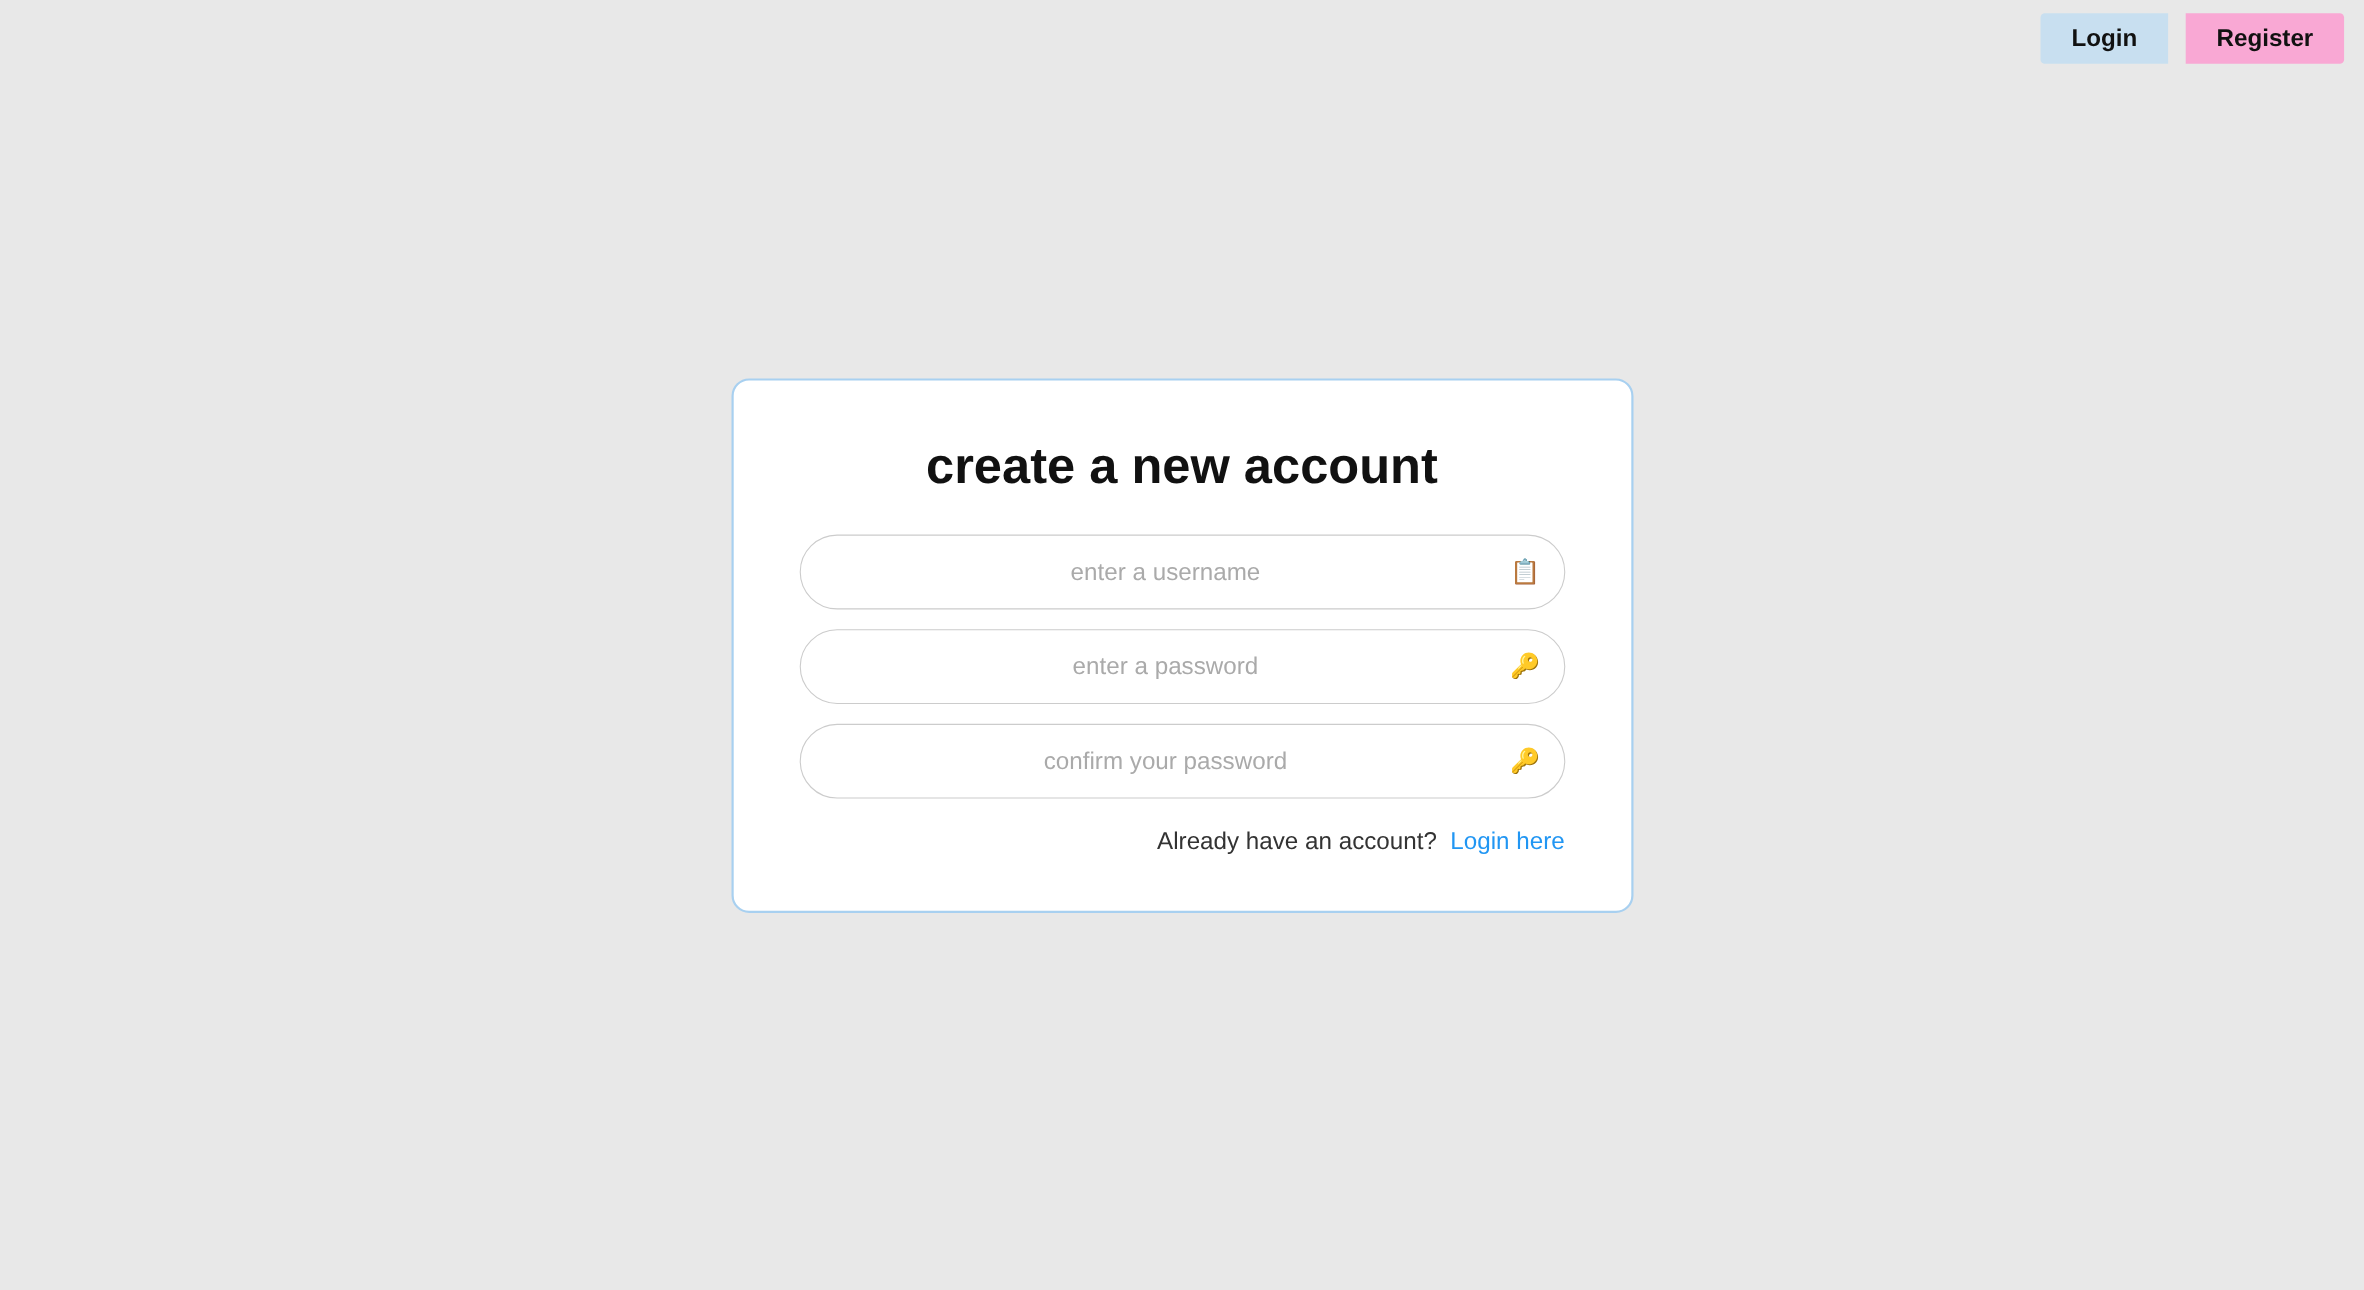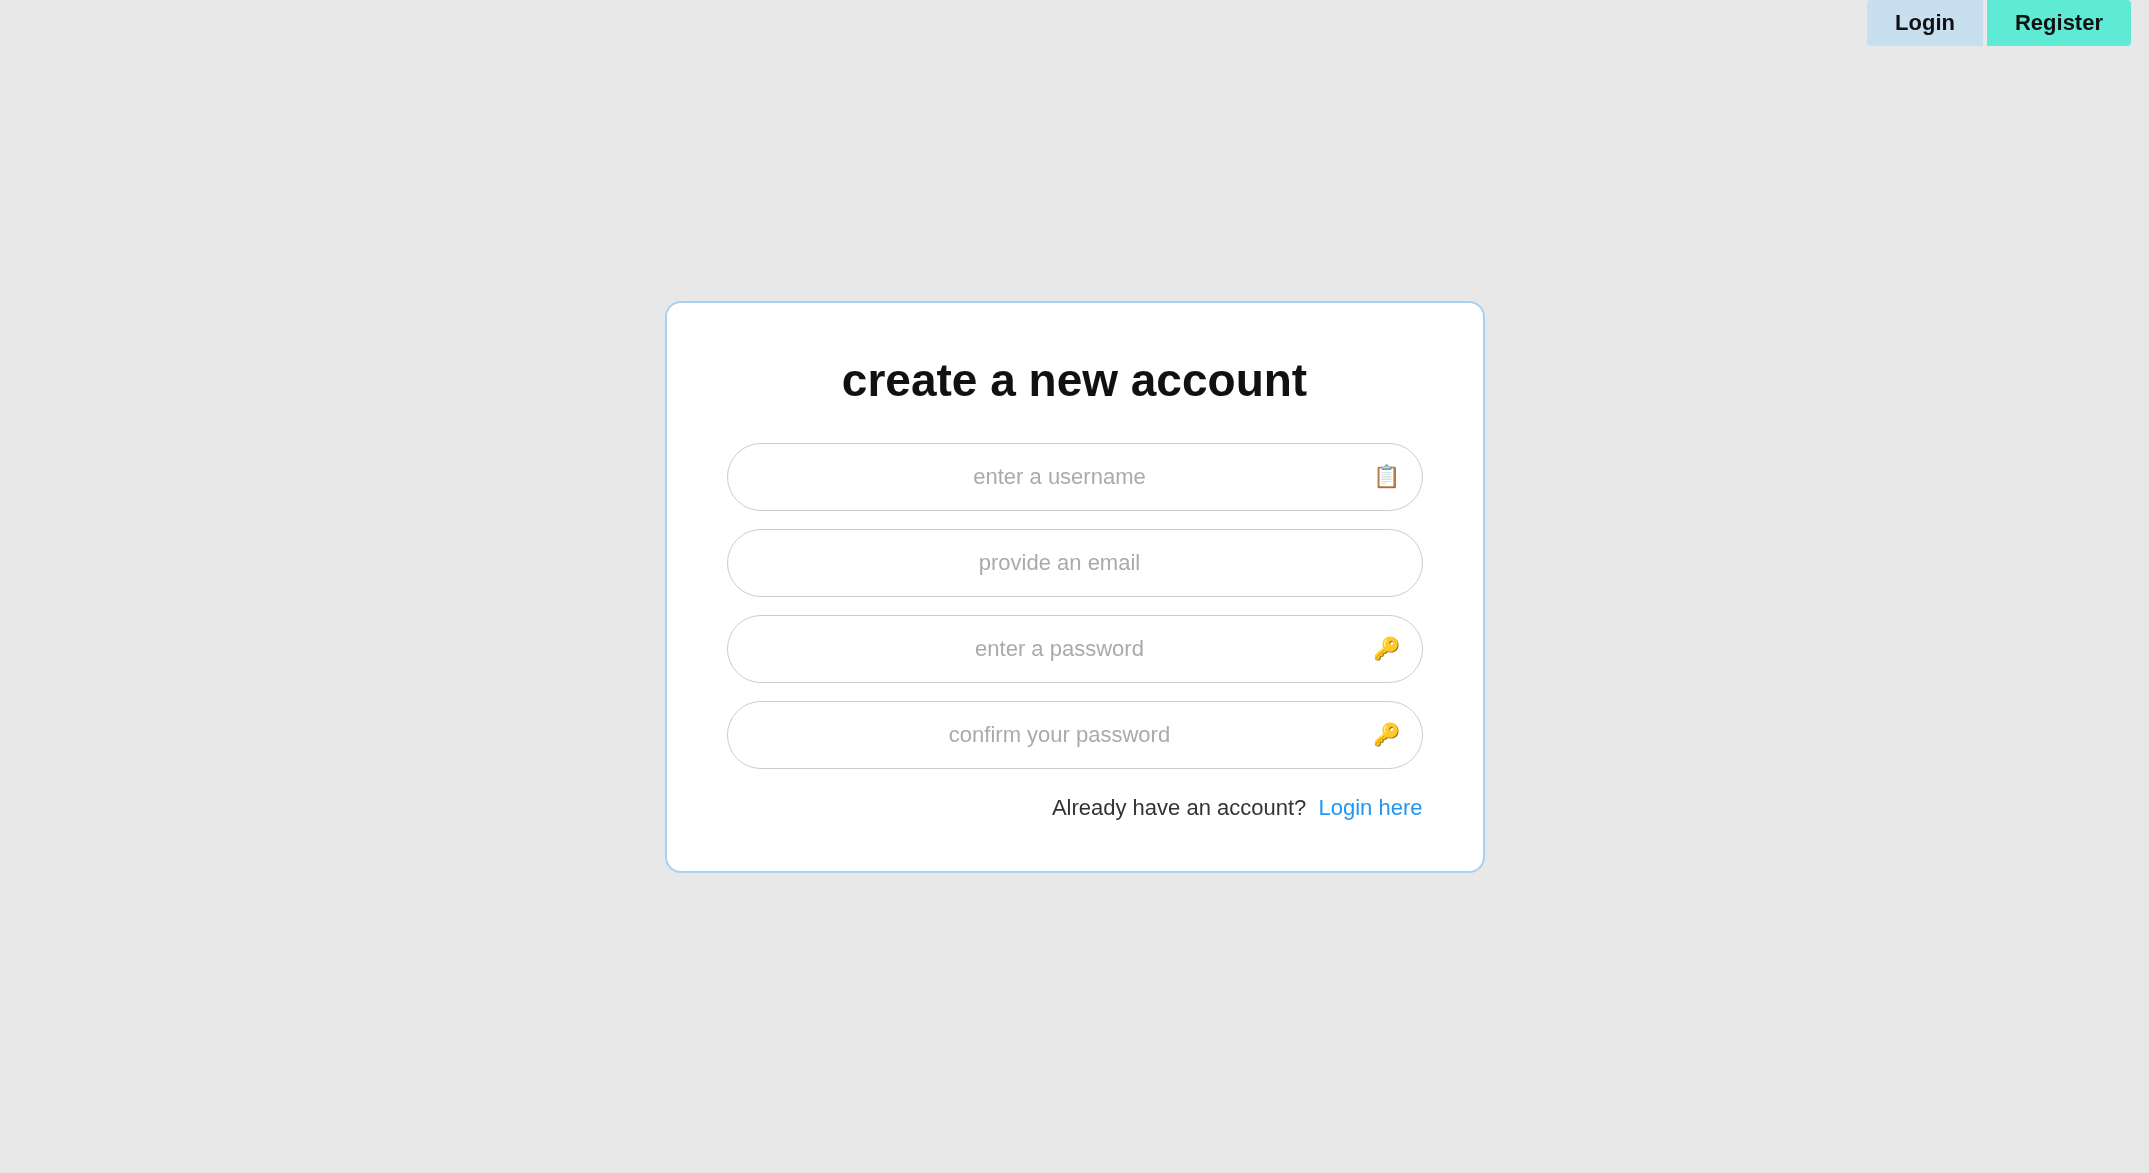--- a/index.html
+++ b/index.html
@@ -14,38 +14,38 @@
       background-color: #e8e8e8;
       display: flex;
       align-items: center;
       justify-content: center;
       font-family: Arial, sans-serif;
       position: relative;
     }
 
     .top-nav {
       position: absolute;
-      top: 0;
+      top: 12px;
       right: 18px;
       display: flex;
-      gap: 4px;
+      gap: 16px;
     }
 
     .nav-tab {
       padding: 10px 28px;
       font-size: 22px;
       font-weight: bold;
       cursor: pointer;
       border: none;
       background-color: #c8dff0;
       color: #111;
     }
 
     .nav-tab.active {
-      background-color: #5eead4;
+      background-color: #f9a8d4;
     }
 
     .nav-tab:first-child {
       border-radius: 4px 0 0 4px;
     }
 
     .nav-tab:last-child {
       border-radius: 0 4px 4px 0;
     }
 
@@ -154,23 +154,20 @@
 <div class="card">
   <h1 class="card-title">create a new account</h1>
 
   <div class="form-section">
 
     <div class="input-wrapper">
       <input class="input-field" type="text" placeholder="enter a username" style="">
       <span class="input-icon">📋</span>
     </div>
 
-    <div class="input-wrapper">
-      <input class="input-field" type="email" placeholder="provide an email" style="">
-    </div>
 
     <div class="input-wrapper">
       <input class="input-field" type="password" placeholder="enter a password" style="">
       <span class="input-icon">🔑</span>
     </div>
 
 
     <div class="input-wrapper">
       <input class="input-field" type="password" placeholder="confirm your password" style="">
       <span class="input-icon">🔑</span>

